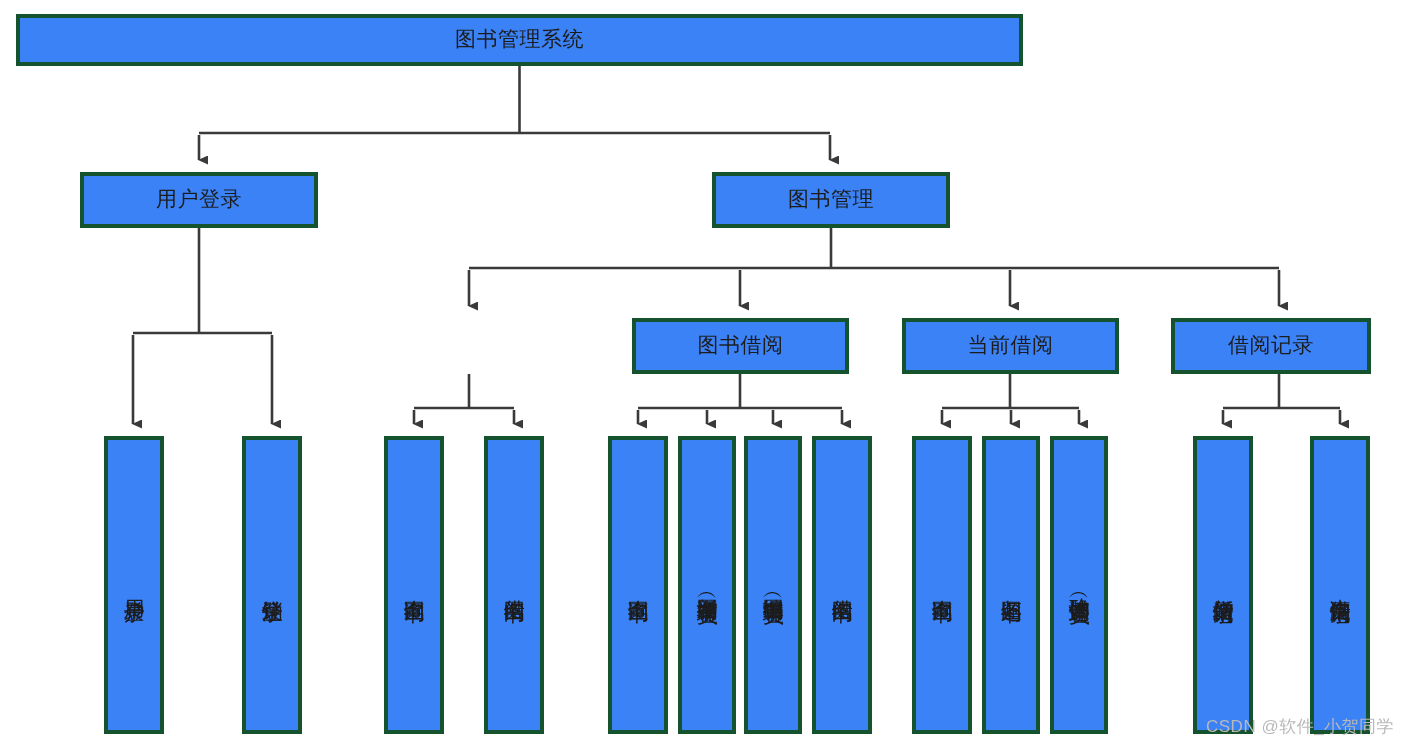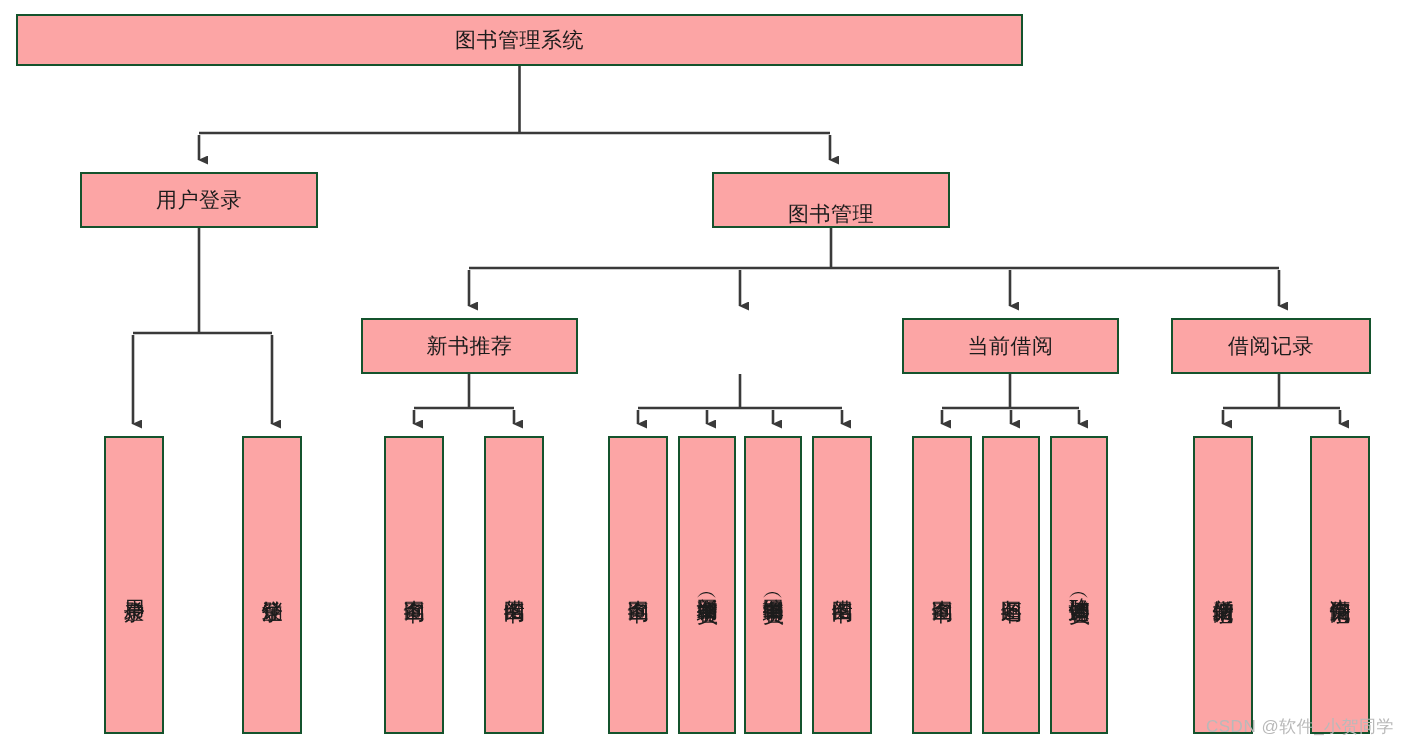--- a/index.html
+++ b/index.html
@@ -23,26 +23,27 @@
     position: absolute;
     left: 0;
     top: 0;
     width: 1405px;
     height: 747px;
     pointer-events: none;
   }
   .node {
     position: absolute;
     box-sizing: border-box;
-    background: #fca5a5;
-    border: 2px solid #14532d;
+    background: #3b82f6;
+    border: 4px solid #14532d;
     display: flex;
     align-items: center;
     justify-content: center;
     color: #1c1c1c;
+    font-family: Liberation Serif, serif;
   }
   .node-h .node-label {
     font-size: 21px;
     line-height: 1.2;
     letter-spacing: 0.5px;
     white-space: nowrap;
   }
   .node-v {
     align-items: flex-start;
     justify-content: center;
@@ -124,26 +125,26 @@
     </g>
   </svg>
 
   <div class="node node-h" style="left:16px; top:14px; width:1007px; height:52px;">
     <span class="node-label">图书管理系统</span>
   </div>
 
   <div class="node node-h" style="left:80px; top:172px; width:238px; height:56px;">
     <span class="node-label">用户登录</span>
   </div>
-  <div class="node node-h" style="left:712px; top:172px; width:238px; height:56px;align-items:flex-end;">
+  <div class="node node-h" style="left:712px; top:172px; width:238px; height:56px;">
     <span class="node-label">图书管理</span>
   </div>
 
-  <div class="node node-h" style="left:361px; top:318px; width:217px; height:56px;">
-    <span class="node-label">新书推荐</span>
+  <div class="node node-h" style="left:632px; top:318px; width:217px; height:56px;">
+    <span class="node-label">图书借阅</span>
   </div>
   <div class="node node-h" style="left:902px; top:318px; width:217px; height:56px;text-align:center;">
     <span class="node-label">当前借阅</span>
   </div>
   <div class="node node-h" style="left:1171px; top:318px; width:200px; height:56px;">
     <span class="node-label">借阅记录</span>
   </div>
 
   <div class="node node-v" style="left:104px; top:436px; width:60px; height:298px;">
     <span class="node-label">用户登录</span>

